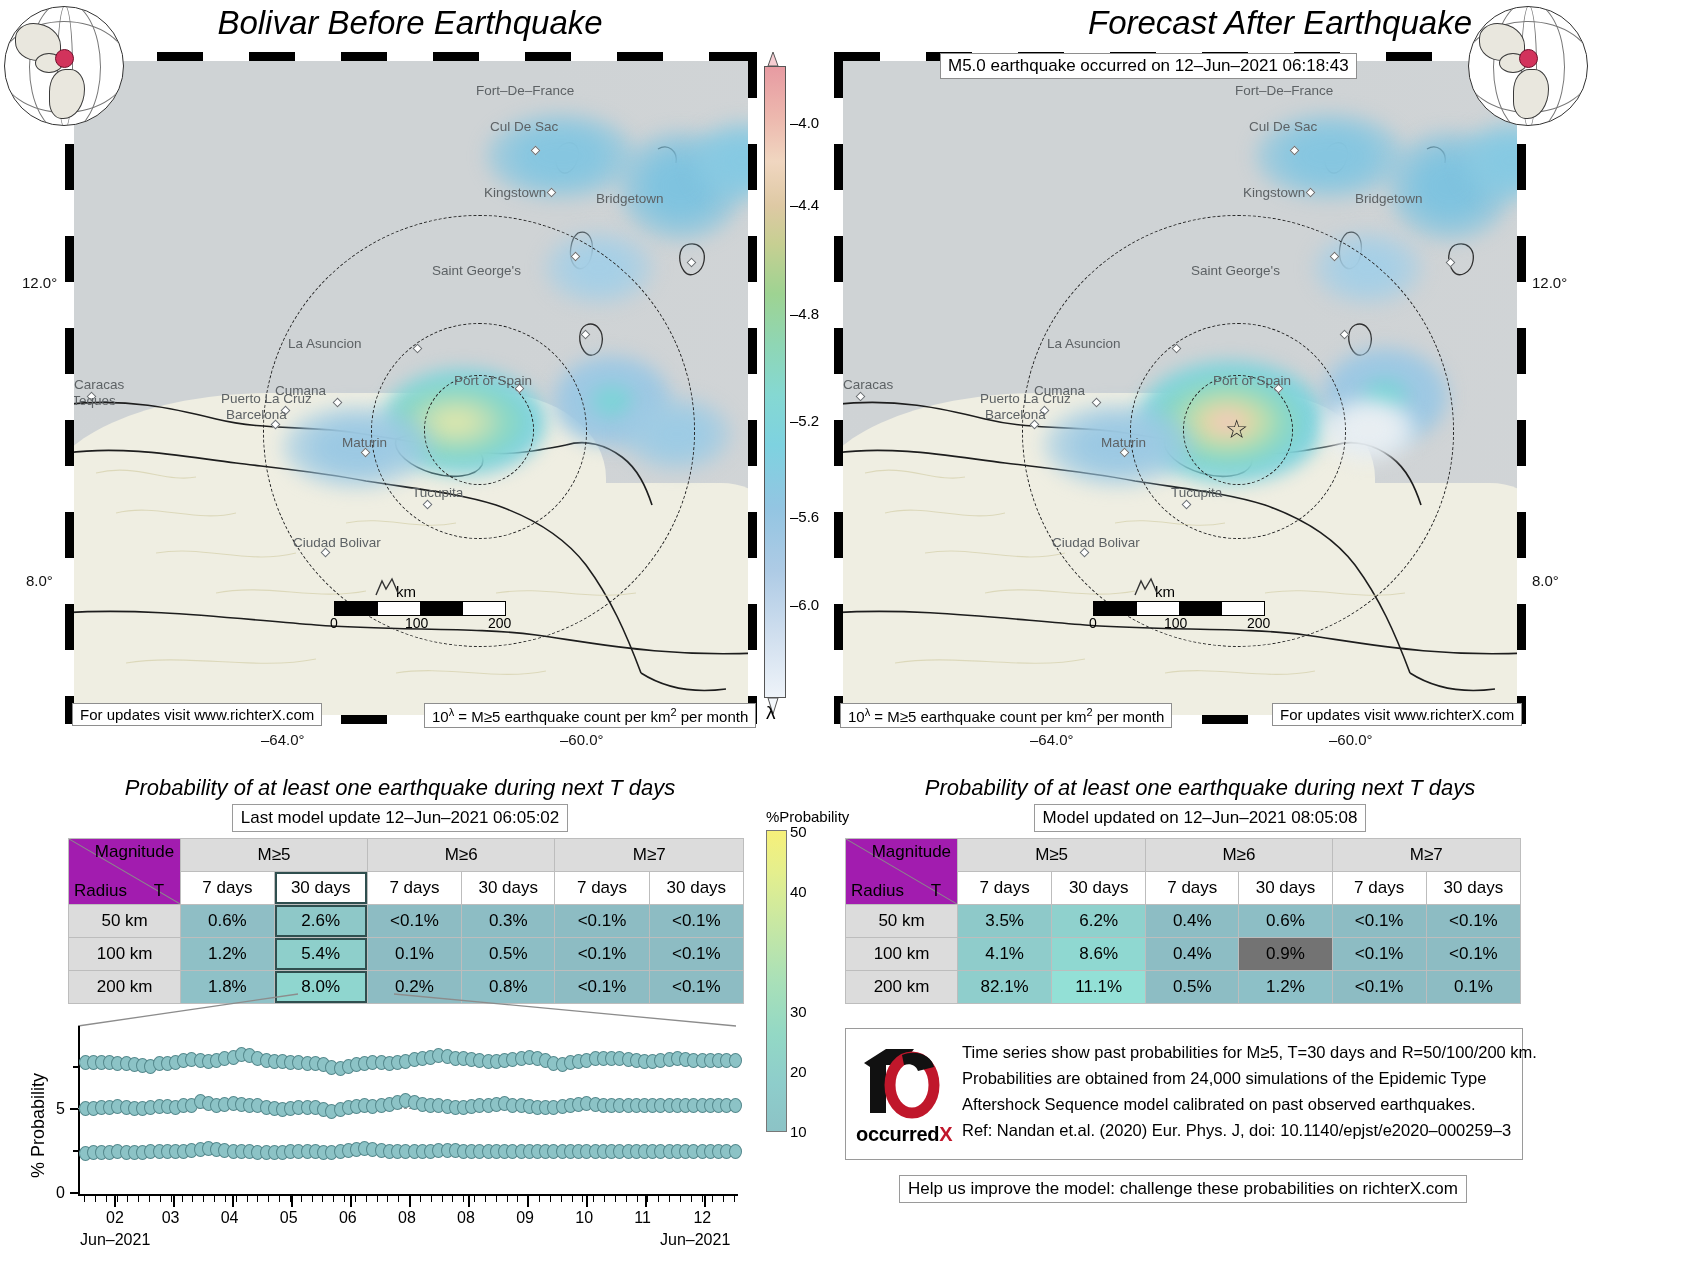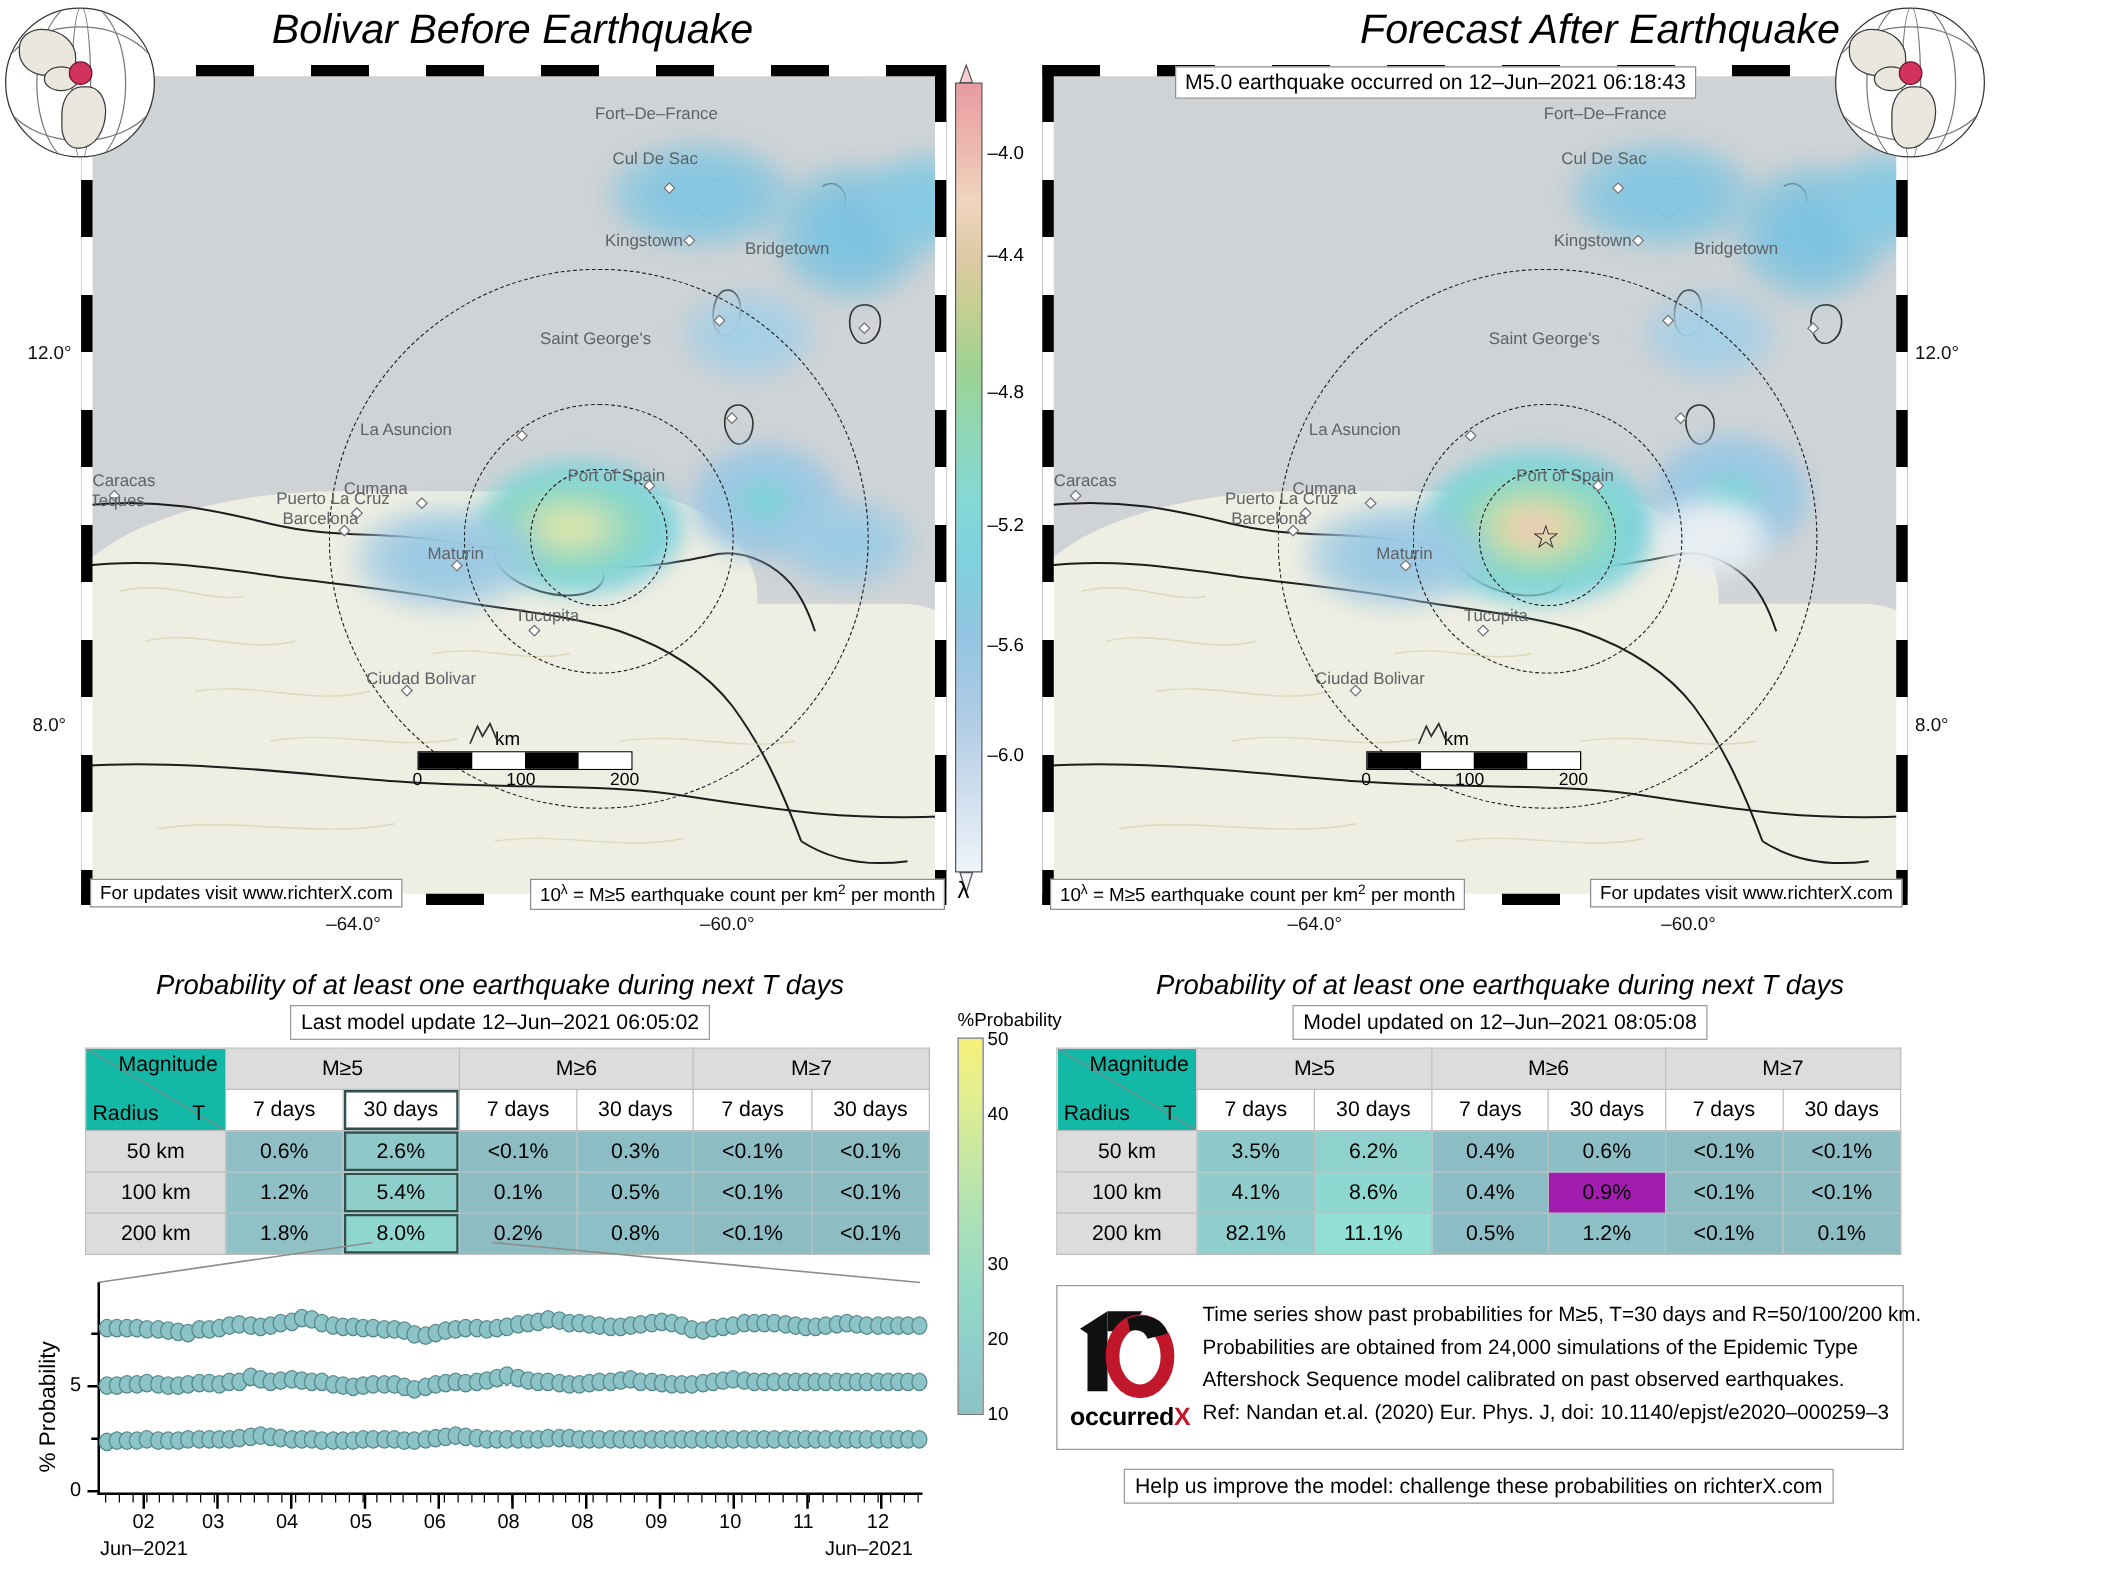--- a/index.html
+++ b/index.html
@@ -43,21 +43,21 @@
   .gpin{position:absolute;width:17px;height:17px;border-radius:50%;
         background:#d2335c;border:1.5px solid #6e0f2a;}
   
   .cbar{position:absolute;width:20px;border:1px solid #555;}
   .cbticks{position:absolute;font-size:15px;}
   
   table.pt{border-collapse:collapse;font-size:17px;}
   table.pt td,table.pt th{border:1px solid #bdbdbd;text-align:center;
         font-weight:normal;padding:0;height:32px;}
   .hdr{background:#dcdcdc;}
-  .corner{background:#14b8a6;position:relative;width:120px;}
+  .corner{background:#a21caf;position:relative;width:120px;}
   .corner span{position:absolute;font-size:17px;}
   .corner .mg{right:6px;top:3px;}
   .corner .rd{left:5px;bottom:3px;}
   .corner .tt{right:16px;bottom:3px;}
   .corner .dg{position:absolute;left:0;top:0;width:100%;height:100%;}
   .subhdr{background:#fff;width:98px;}
   .rowhdr{background:#dcdcdc;width:120px;}
   .hl{box-shadow:inset 0 0 0 2px #2f4f4f;}
   
   .pcbar{position:absolute;width:19px;border:1px solid #777;}
@@ -467,21 +467,21 @@
     <td style="background: rgb(141, 189, 196);">0.4%</td>
     <td style="background: rgb(141, 190, 197);">0.6%</td>
     <td style="background: rgb(141, 188, 195);">&lt;0.1%</td>
     <td style="background: rgb(141, 188, 195);">&lt;0.1%</td>
   </tr>
   <tr>
     <td class="rowhdr">100 km</td>
     <td style="background: rgb(143, 204, 203);">4.1%</td>
     <td style="background: rgb(143, 216, 209);">8.6%</td>
     <td style="background: rgb(141, 189, 196);">0.4%</td>
-    <td style="background: #a21caf;">0.9%</td>
+    <td style="background: #737373;">0.9%</td>
     <td style="background: rgb(141, 188, 195);">&lt;0.1%</td>
     <td style="background: rgb(141, 188, 195);">&lt;0.1%</td>
   </tr>
   <tr>
     <td class="rowhdr">200 km</td>
     <td style="background: rgb(143, 206, 204);">82.1%</td>
     <td style="background: rgb(147, 224, 214);">11.1%</td>
     <td style="background: rgb(141, 189, 196);">0.5%</td>
     <td style="background: rgb(141, 192, 199);">1.2%</td>
     <td style="background: rgb(141, 188, 195);">&lt;0.1%</td>

